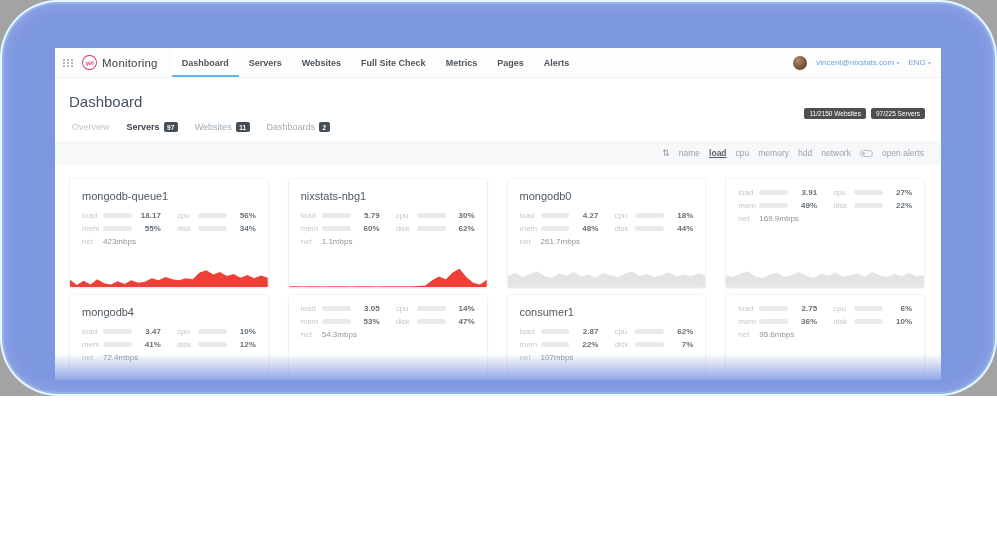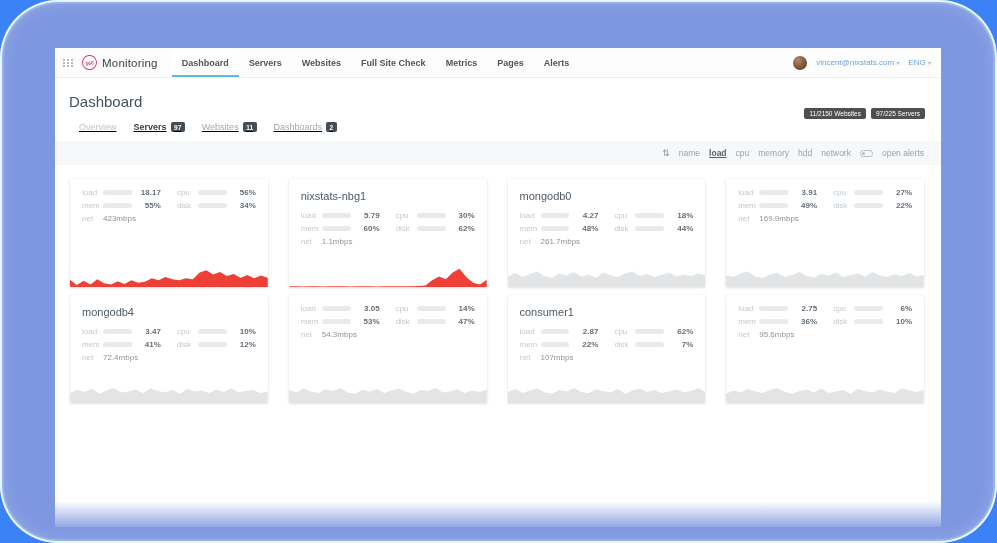--- a/index.html
+++ b/index.html
@@ -1,18 +1,18 @@
 <!DOCTYPE html>
 <html><head>
 <meta charset="utf-8">
 <style>
   * { margin:0; padding:0; box-sizing:border-box; }
   html,body { background:#fff; }
   body { font-family:"Liberation Sans", sans-serif; }
-  .canvas { position:relative; width:997px; height:543px; overflow:hidden; background:#3b82f6; }
+  .canvas { position:relative; width:997px; height:396px; overflow:hidden; background:#a3a3a3; }
   .frame {
     position:absolute; inset:0; border-radius:58px;
     background:#7e97e1;
     box-shadow: inset 0 0 0 2px rgba(236,250,255,.95), inset 0 0 0 4px rgba(170,216,238,.35), inset 0 0 18px rgba(255,255,255,.25);
   }
   .window {
     position:absolute; left:55px; top:48px; width:886px; bottom:16px;
     background:#fff; overflow:hidden;
   }
   .window::after {
@@ -47,21 +47,21 @@
   .nav-link { font-size:8px; color:#6fa3d8; cursor:pointer; white-space:nowrap; }
   .caret { font-size:6px; color:#9fbede; }
   
   .headerrow { position:relative; padding:15px 16px 0 14px; }
   .page-title { font-size:15px; color:#45525e; font-weight:400; }
   .header-badges { position:absolute; right:16px; top:30px; display:flex; gap:5px; }
   .hbadge {
     background:#4f4f4f; color:#fff; font-size:6.5px; padding:2px 5px; border-radius:2px; white-space:nowrap;
   }
   
-  .tabsrow { display:flex; align-items:center; gap:17px; padding:12px 14px 0 24px;text-decoration:underline; }
+  .tabsrow { display:flex; align-items:center; gap:17px; padding:12px 14px 0 17px; }
   .tab { display:flex; align-items:center; gap:4px; font-size:9px; color:#9fabb5; cursor:pointer; }
   .tab.muted { color:#bcc6cf; }
   .tab.active { color:#39434c; font-weight:700; }
   .tab-count { background:#454e57; color:#fff; font-size:6.5px; font-weight:700; padding:1.5px 3.5px; border-radius:2px; }
   
   .sortbar {
     margin-top:9px; height:24px; background:#f7f8f9;
     display:flex; align-items:center; justify-content:flex-end; gap:9px; padding:0 17px;
     font-size:8.5px; color:#99a1a9;
   }
@@ -167,20 +167,21 @@
           <span class="sort-opt">network</span>
         </span>
       <span class="switch">
           <i></i>
         </span>
       <span class="sort-toggle-label">open alerts</span>
     </div>
 
     <div class="grid" id="cards">
         <div class="card">
+          <div class="card-title">mongodb-queue1</div>
           <div class="metrics">
             <div class="metric">
               <span class="mlabel">load</span>
               <span class="bar"><span class="fill" style="width: 95%; background: rgb(238, 64, 54);"></span></span>
               <span class="mval">18.17</span>
             </div>
             <div class="metric">
               <span class="mlabel">cpu</span>
               <span class="bar"><span class="fill" style="width: 56%; background: rgb(242, 165, 48);"></span></span>
               <span class="mval">56%</span>

